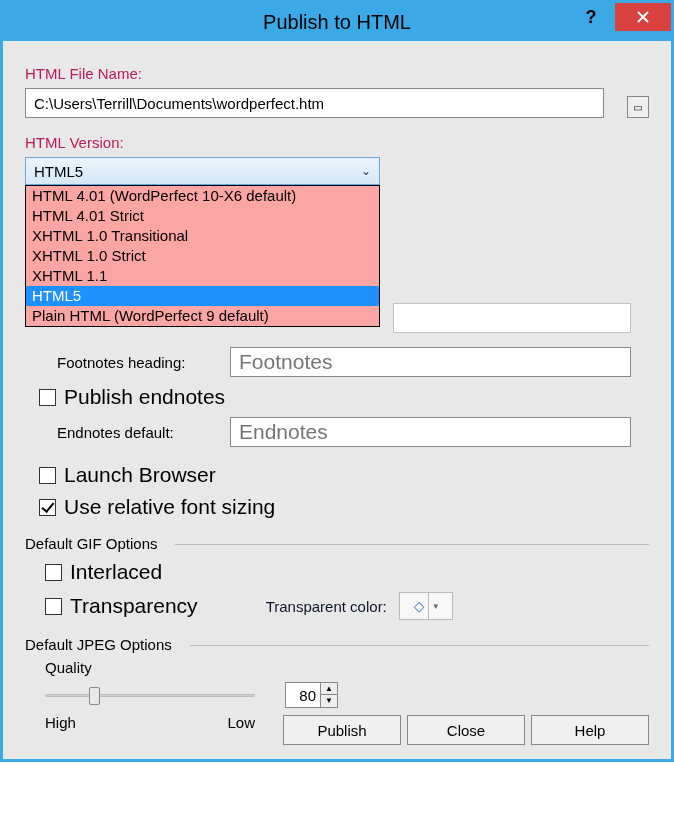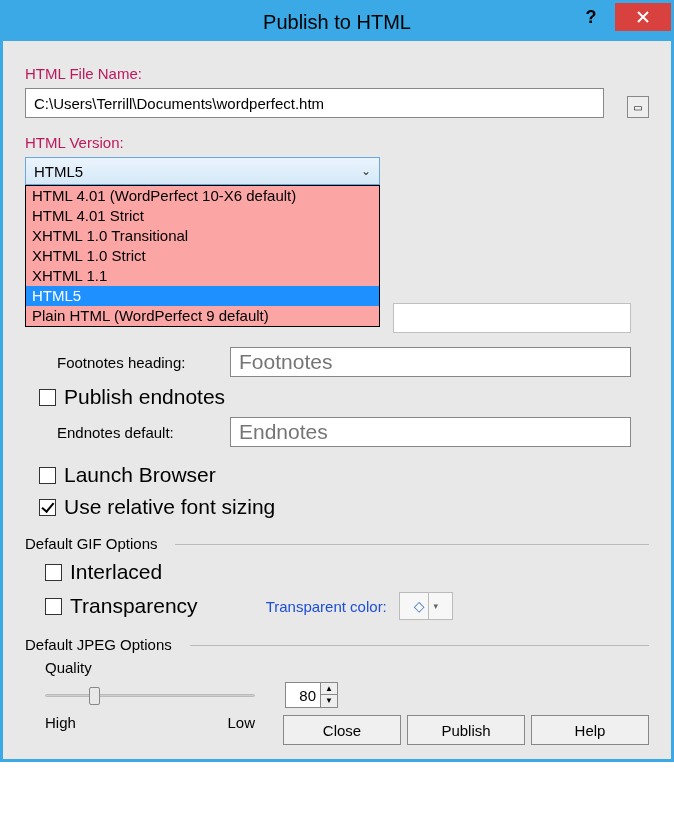--- a/index.html
+++ b/index.html
@@ -167,21 +167,21 @@
   }
   .group-label.jpeg::after { left: 165px; }
 
   .indented { padding-left: 20px; }
 
   
   .trans-row {
     display: flex; align-items: center; gap: 28px;
     margin-top: 8px;
   }
-  .trans-disabled { color: #1d4ed8; font-size: 15px; }
+  .trans-disabled { color: #0f172a; font-size: 15px; }
   .color-btn {
     width: 54px; height: 28px;
     border: 1px solid #bbb;
     background: #f7f7f7;
     display: flex; align-items: center; justify-content: center;
     gap: 4px;
   }
   .color-btn .bucket { color: #3a72b5; font-size: 14px; }
   .color-btn .arrow { font-size: 9px; color: #666; border-left:1px solid #bbb; padding-left:4px; height:100%; display:flex; align-items:center;}
 
@@ -357,19 +357,19 @@
           </div>
         </div>
       </div>
       <div class="slider-labels">
         <span>High</span>
         <span>Low</span>
       </div>
     </div>
 
     <div class="footer">
+      <div class="btn">Publish</div>
       <div class="btn">Close</div>
-      <div class="btn">Publish</div>
       <div class="btn">Help</div>
     </div>
 
   </div>
 </div>
 
 </body></html>

